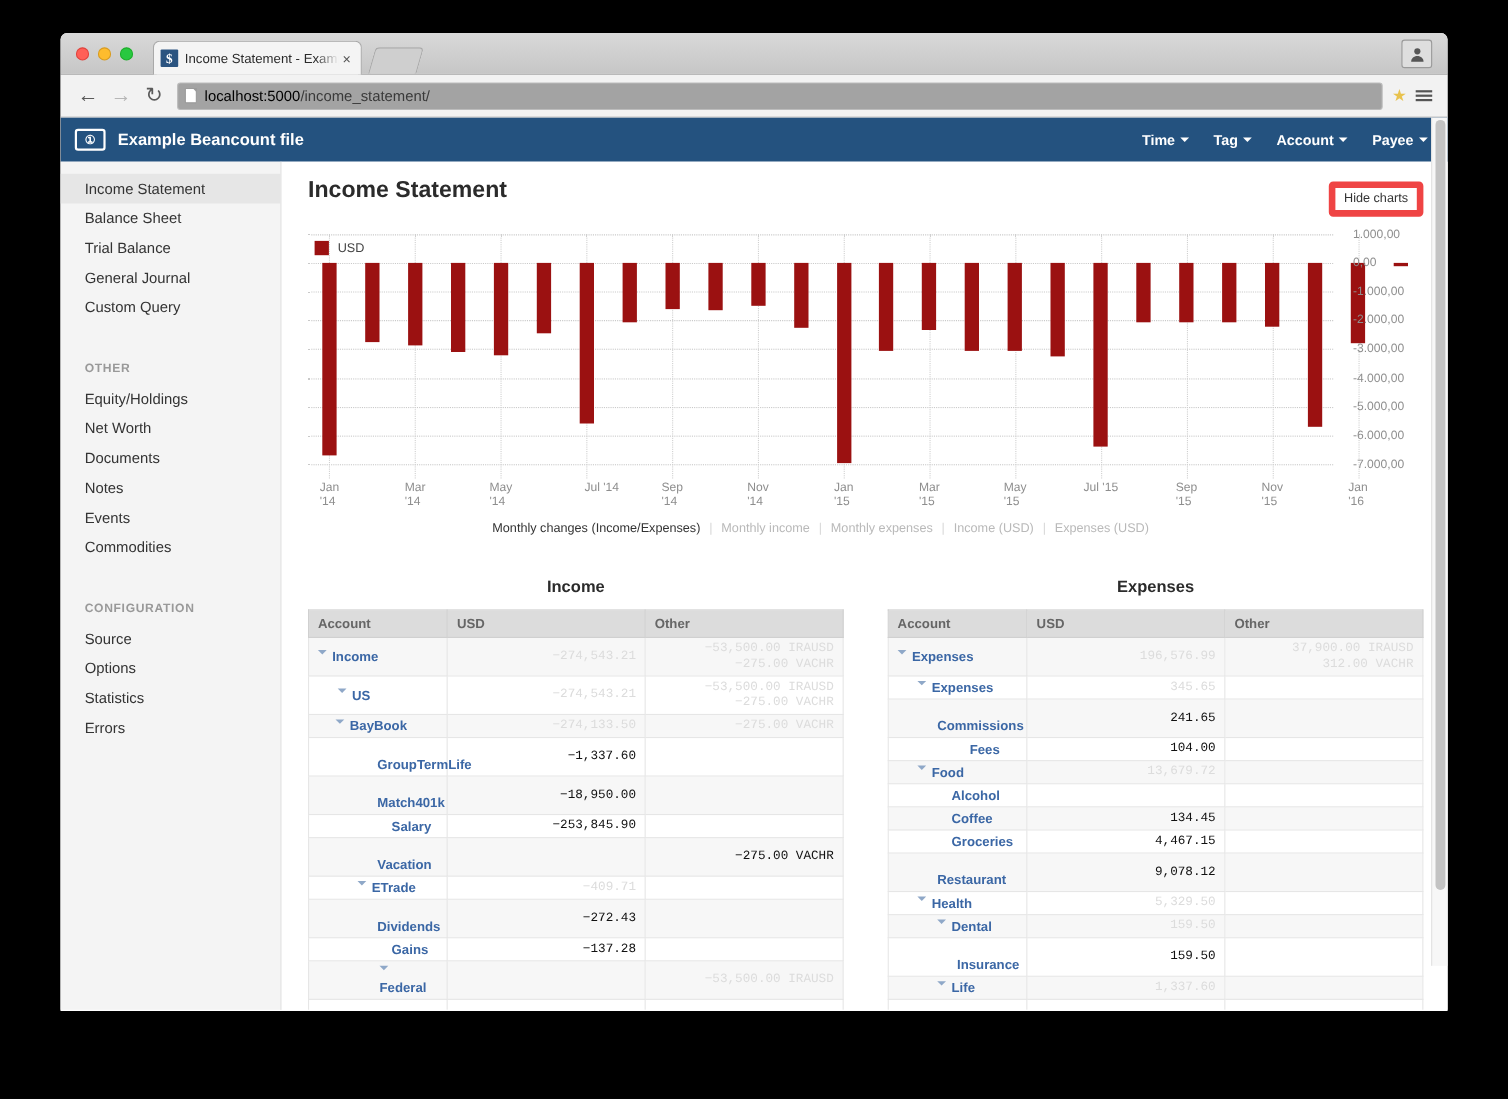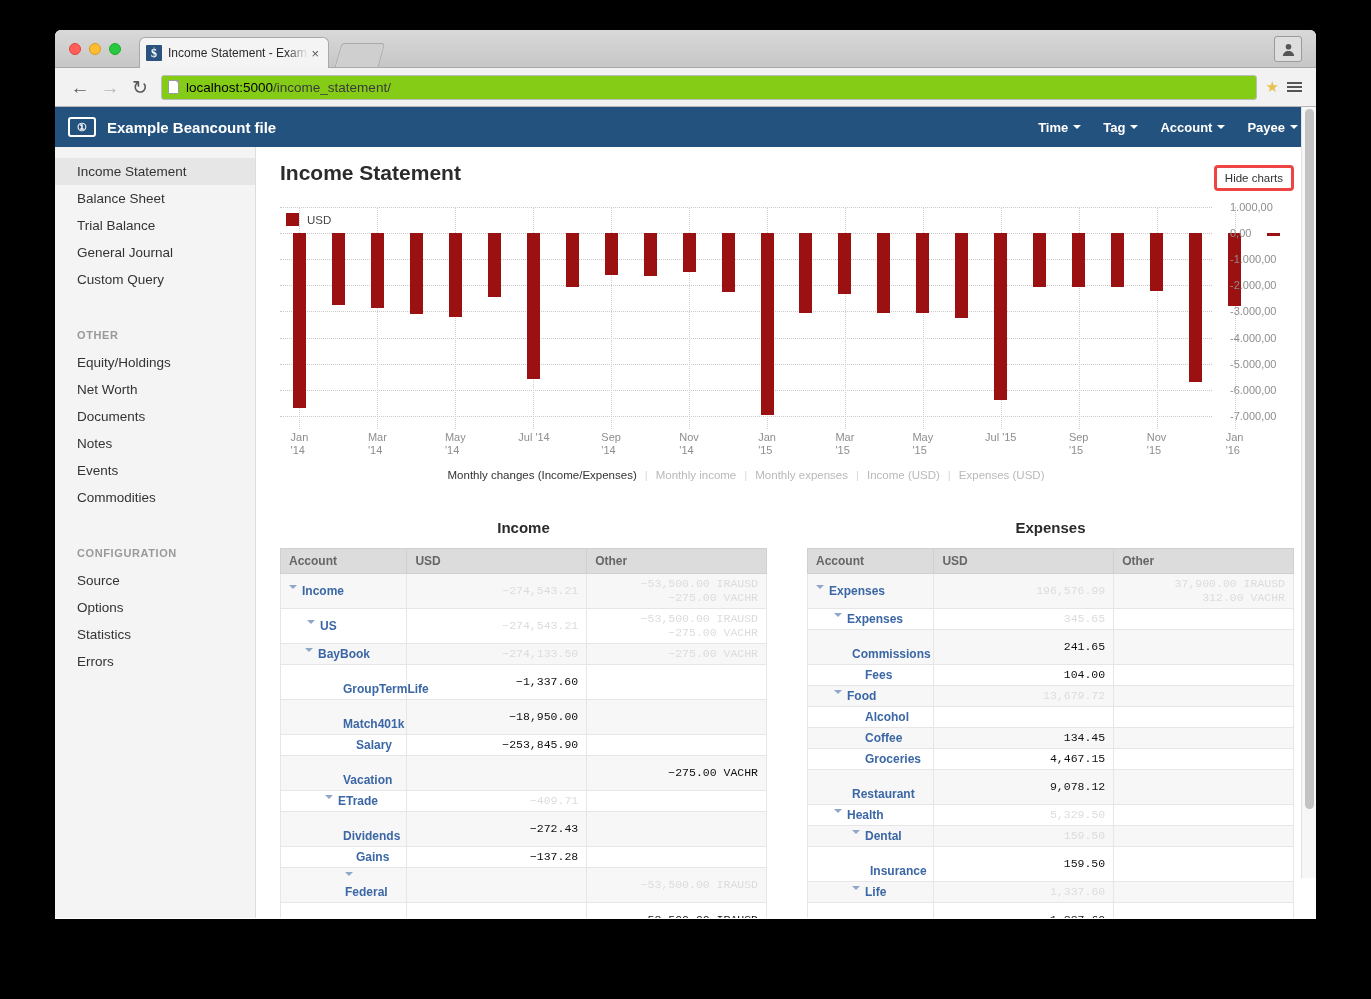--- a/index.html
+++ b/index.html
@@ -75,21 +75,21 @@
   
   #toolbar {
     height: 39px; background: #f2f2f2;
     border-bottom: 1px solid #b7b7b7;
     display: flex; align-items: center; padding: 0 10px;
   }
   .navbtn { width: 30px; text-align: center; font-size: 19px; color: #5a5a5a; line-height: 1; }
   .navbtn.dim { color: #b6b6b6; }
   #omnibox {
     flex: 1; height: 25px; margin: 0 9px 0 6px;
-    background: #84cc16; border: 1px solid #bcbcbc; border-radius: 3px;
+    background: #a3a3a3; border: 1px solid #bcbcbc; border-radius: 3px;
     display: flex; align-items: center; padding: 0 6px; text-align: center;
   }
   #omnibox .pageicon {
     width: 11px; height: 14px; flex: none; margin-right: 7px;
     background: #fff; border: 1px solid #9b9b9b;
     border-radius: 1px; position: relative;
   }
   #omnibox .pageicon::after {
     content: ""; position: absolute; right: -1px; top: -1px;
     border-width: 0 4px 4px 0; border-style: solid;
@@ -140,21 +140,21 @@
   }
 
   
   #main { flex: 1; position: relative; background: #fff; padding: 0 22px 0 24px; overflow: hidden; }
 
   #page-head { display: flex; align-items: flex-start; padding-top: 14px; }
   #page-title { font-size: 21px; font-weight: bold; color: #2b2b2b; }
   #hide-charts {
     margin-left: auto; margin-top: 4px;
     font-size: 11.5px; color: #333;
-    border: 3px solid #ef4444; border-radius: 4px;
+    border: 6px solid #ef4444; border-radius: 4px;
     background: #fff; padding: 4px 8px;
   }
 
   
   #chart-wrap { position: relative; margin-top: 16px; height: 222px; }
   #chart-legend {
     position: absolute; left: 6px; top: 6px;
     display: flex; align-items: center; gap: 8px; z-index: 3;
   }
   #legend-swatch { width: 13px; height: 13px; background: #9b1111; }
@@ -445,21 +445,21 @@
               <div>'14</div>
             </div>
             <div class="xtick" style="left: 97.4px;">
               <div>Mar</div>
               <div>'14</div>
             </div>
             <div class="xtick" style="left: 175.32px;">
               <div>May</div>
               <div>'14</div>
             </div>
-            <div class="xtick" style="left: 254px;">
+            <div class="xtick" style="left: 267px;">
               <div>Jul '14</div>
             </div>
             <div class="xtick" style="left: 331.16px;">
               <div>Sep</div>
               <div>'14</div>
             </div>
             <div class="xtick" style="left: 409.08px;">
               <div>Nov</div>
               <div>'14</div>
             </div>
@@ -599,21 +599,21 @@
                     <td style="padding-left: 26px;"><i class="tri"></i><span class="acct">Expenses</span></td>
                     <td class="num muted"><span class="lines">345.65</span></td>
                     <td class="num"><span class="lines"></span></td>
                   </tr>
                   <tr>
                     <td style="padding-left: 44px;"><span style="display: inline-block; width: 13px;"></span><span class="acct">Commissions</span></td>
                     <td class="num"><span class="lines">241.65</span></td>
                     <td class="num"><span class="lines"></span></td>
                   </tr>
                   <tr>
-                    <td style="padding-left: 44px;"><span style="display: inline-block; width: 13px;"></span><span class="acct">Fees</span></td>
+                    <td style="padding-left: 44px; text-align: center;"><span style="display: inline-block; width: 13px;"></span><span class="acct">Fees</span></td>
                     <td class="num"><span class="lines">104.00</span></td>
                     <td class="num"><span class="lines"></span></td>
                   </tr>
                   <tr>
                     <td style="padding-left: 26px;"><i class="tri"></i><span class="acct">Food</span></td>
                     <td class="num muted"><span class="lines">13,679.72</span></td>
                     <td class="num"><span class="lines"></span></td>
                   </tr>
                   <tr>
                     <td style="padding-left: 44px;"><span style="display: inline-block; width: 13px;"></span><span class="acct">Alcohol</span></td>

